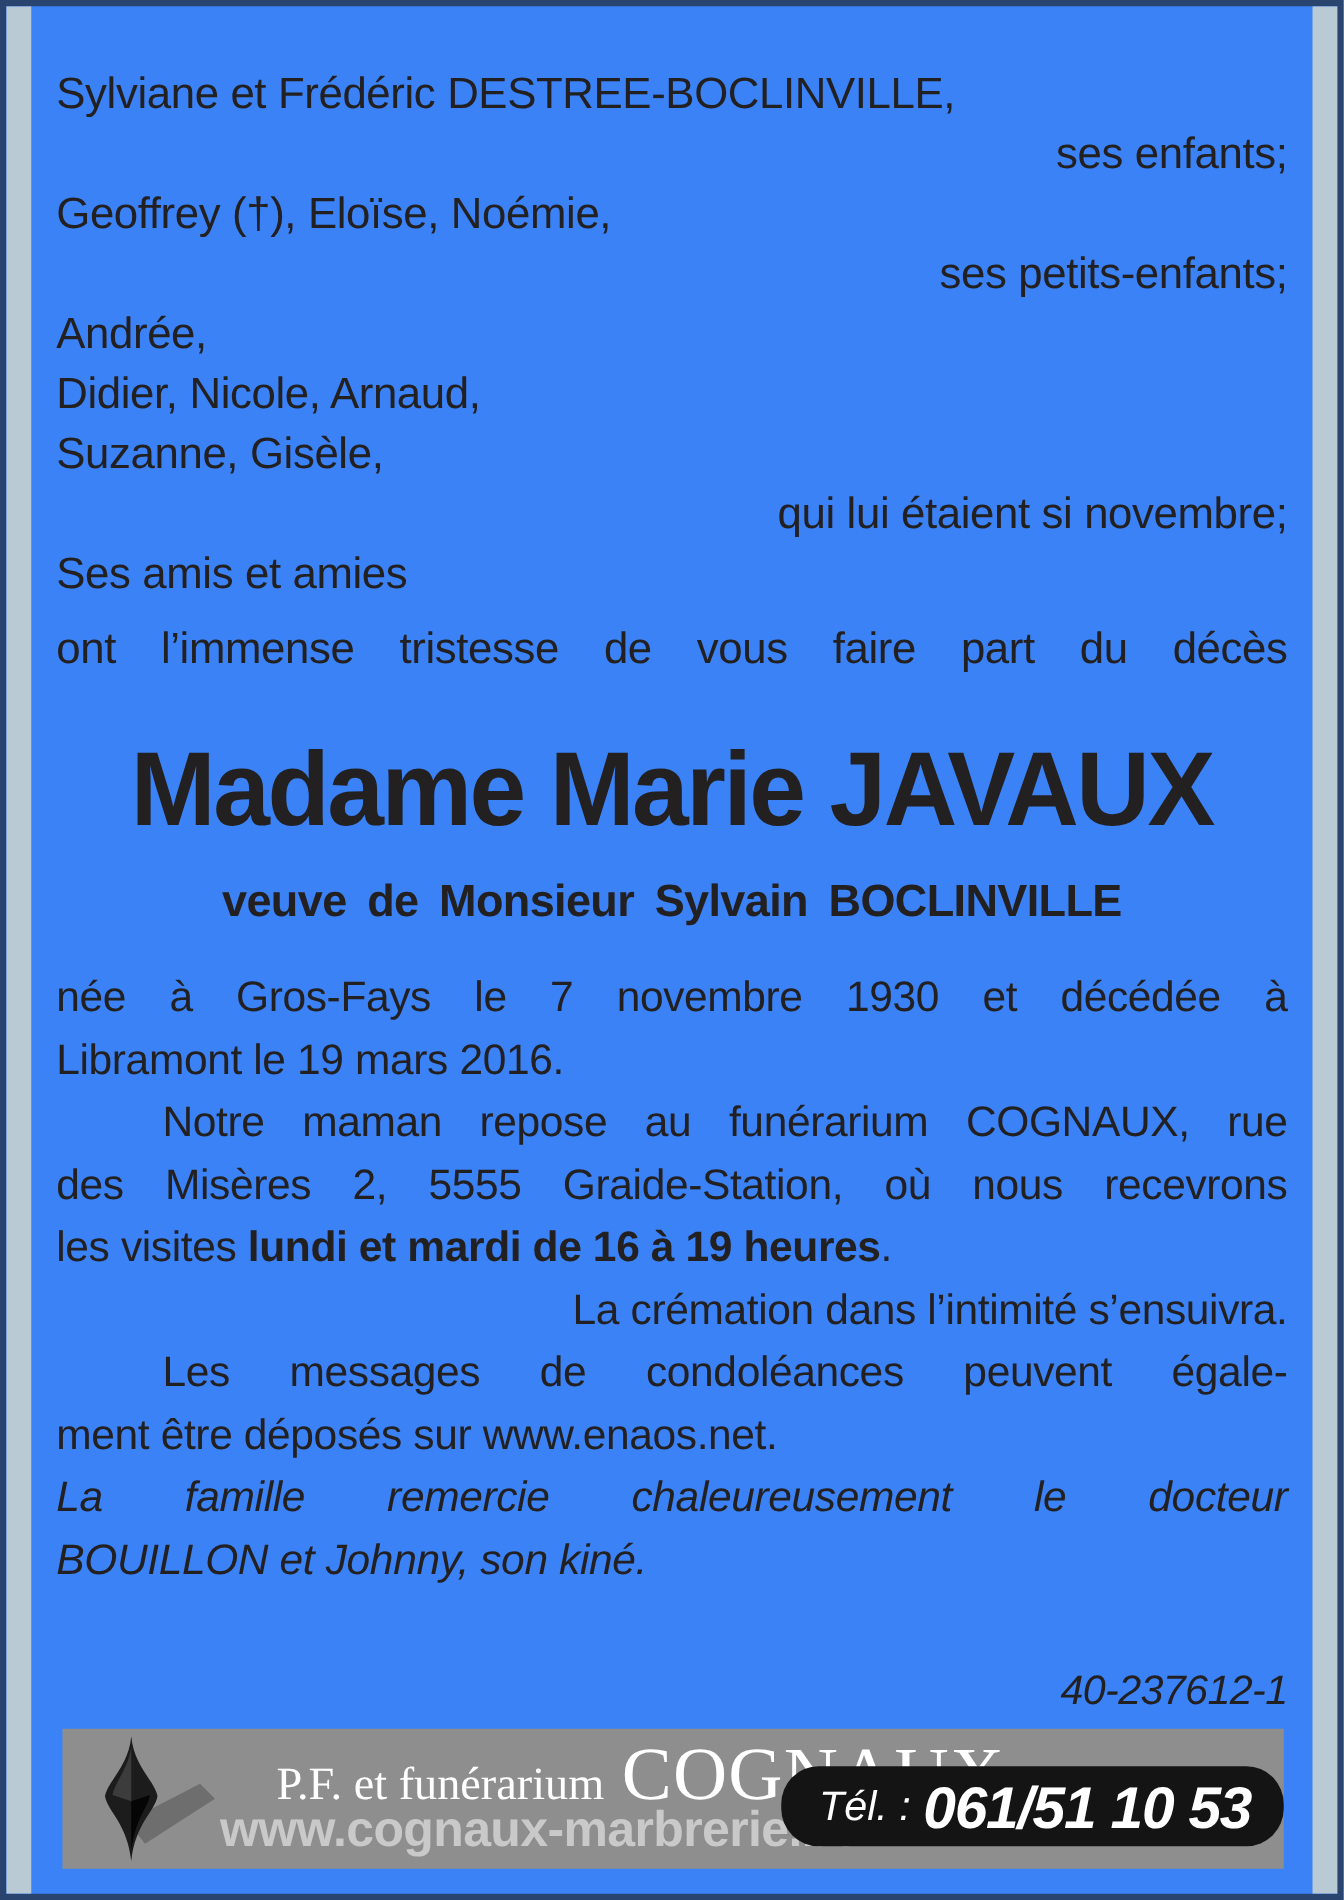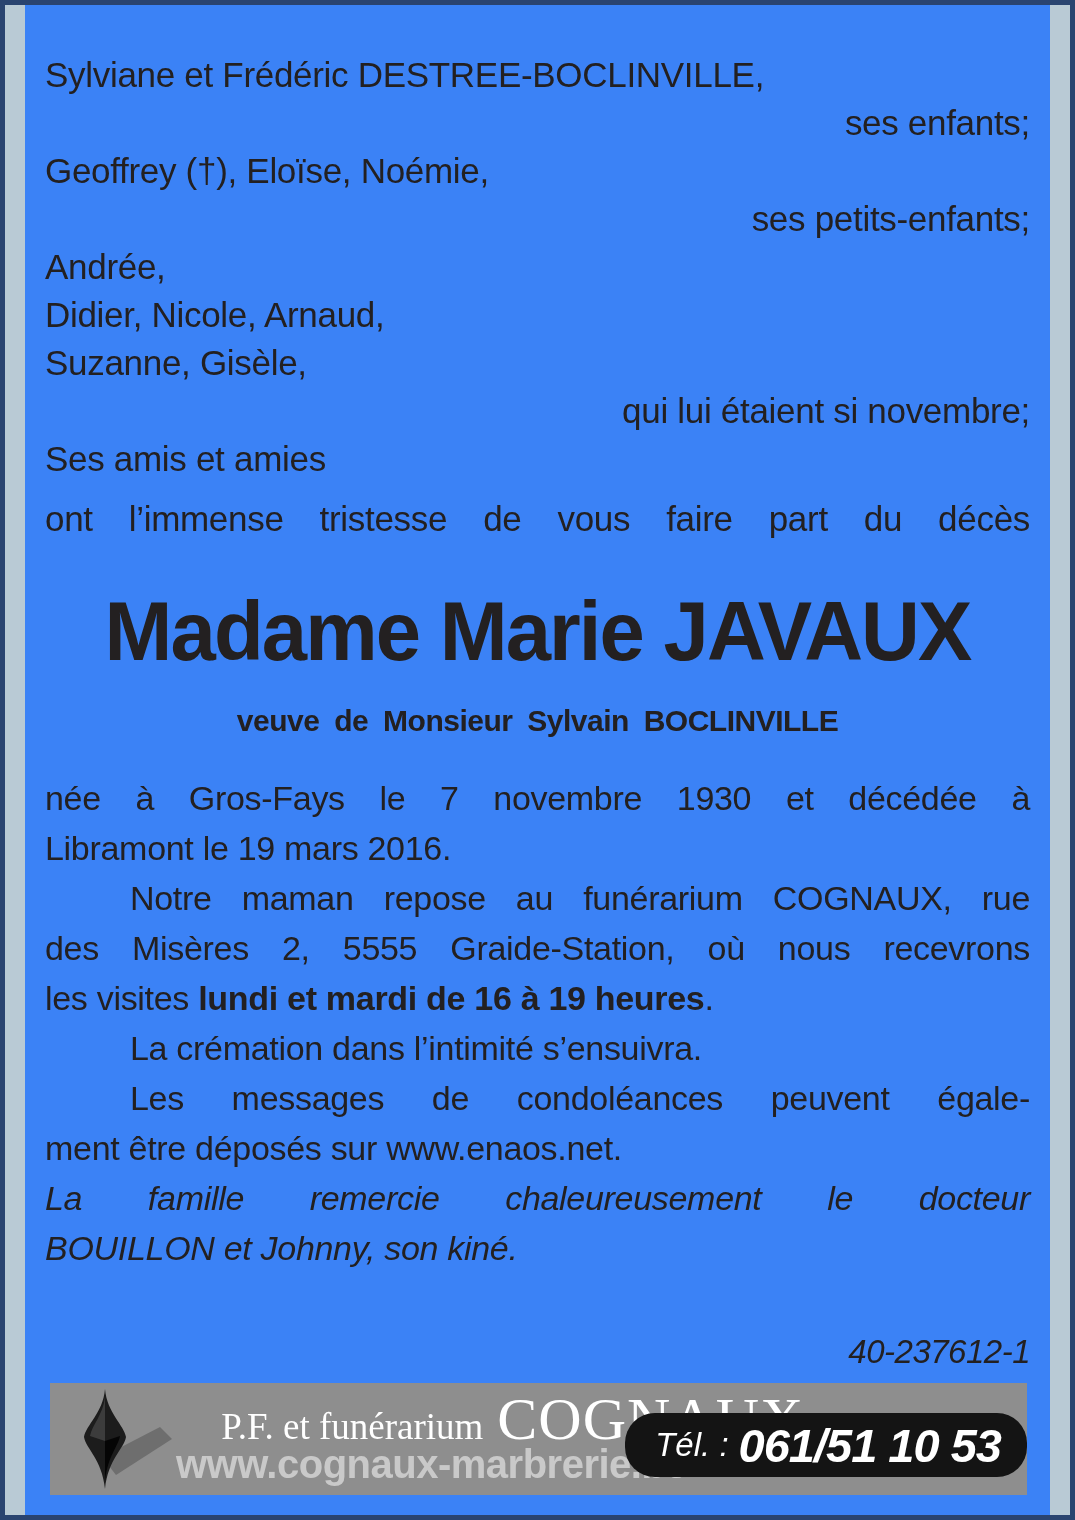--- a/index.html
+++ b/index.html
@@ -40,42 +40,42 @@
   
   .tline {
     font-size: 35px;
     line-height: 48px;
     letter-spacing: -0.3px;
     white-space: pre-wrap;
   }
   .a-left    { text-align: left; }
   .a-right   { text-align: right; }
   .a-justify { text-align: justify; text-align-last: justify; }
-  .indent    { padding-left: 85px; }
+  .indent    { padding-left: 85px; text-align: right; }
   .bold      { font-weight: bold; }
   .para      { }
   .para.italic { font-style: italic; }
   .para .tline { font-size: 34px; line-height: 50px; }
 
   .announcement { margin-top: 12px; }
 
   .deceased-name {
     margin: 38px 0 0 0;
     font-size: 84px;
     line-height: 100px;
     font-weight: bold;
     letter-spacing: -2px;
     text-align: center;
     white-space: nowrap;
     transform: scaleX(0.97);
     transform-origin: center;
   }
   .widow-line {
     margin: 14px 0 0 0;
-    font-size: 30px;
+    font-size: 36px;
     line-height: 52px;
     font-weight: bold;
     text-align: center;
     word-spacing: 7px;
     letter-spacing: -0.5px;
   }
   .body-block { margin-top: 26px; }
 
   .reference {
     position: absolute;

